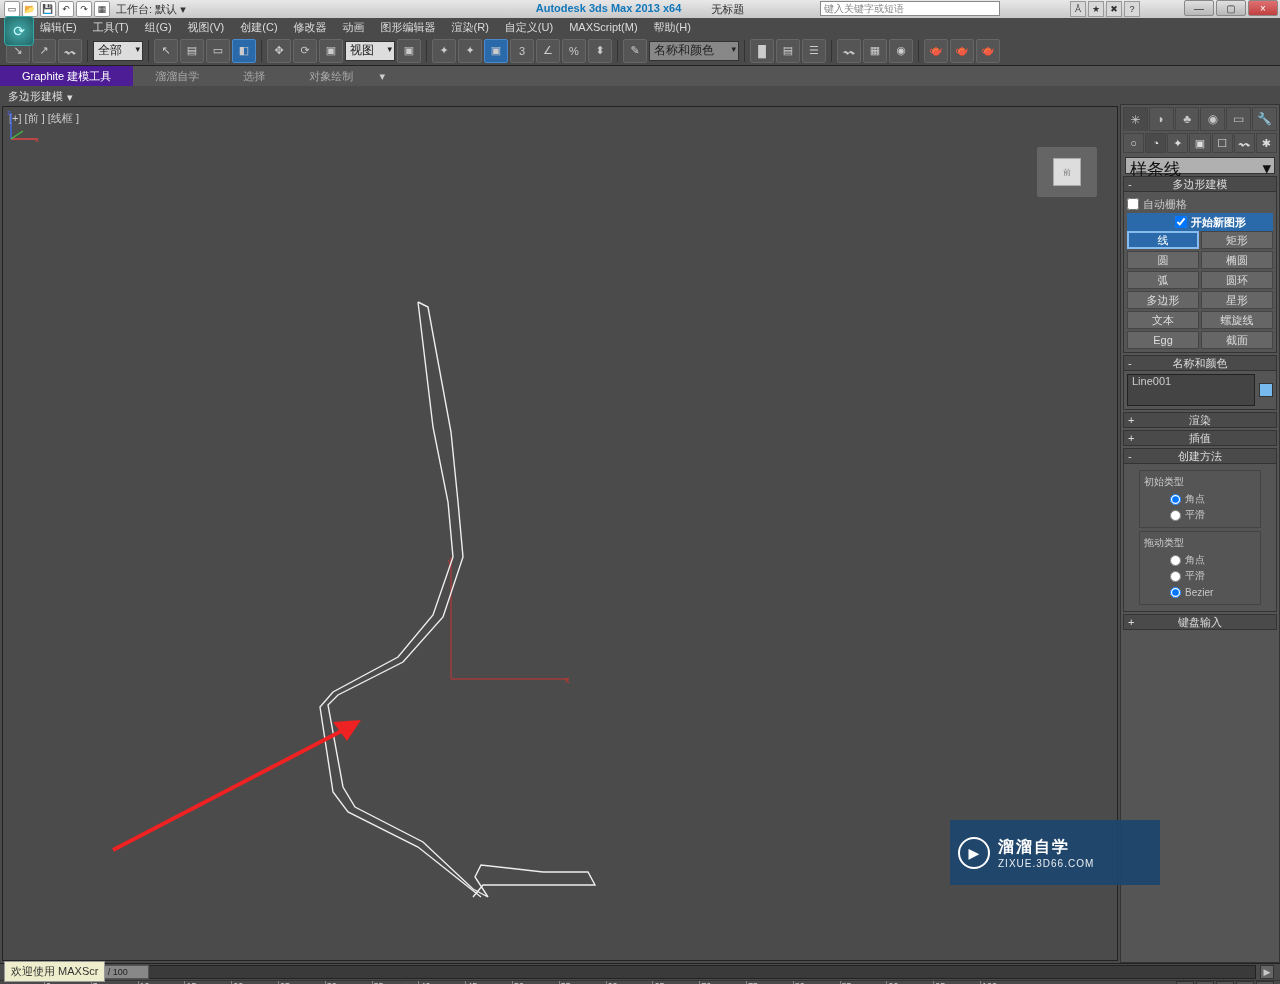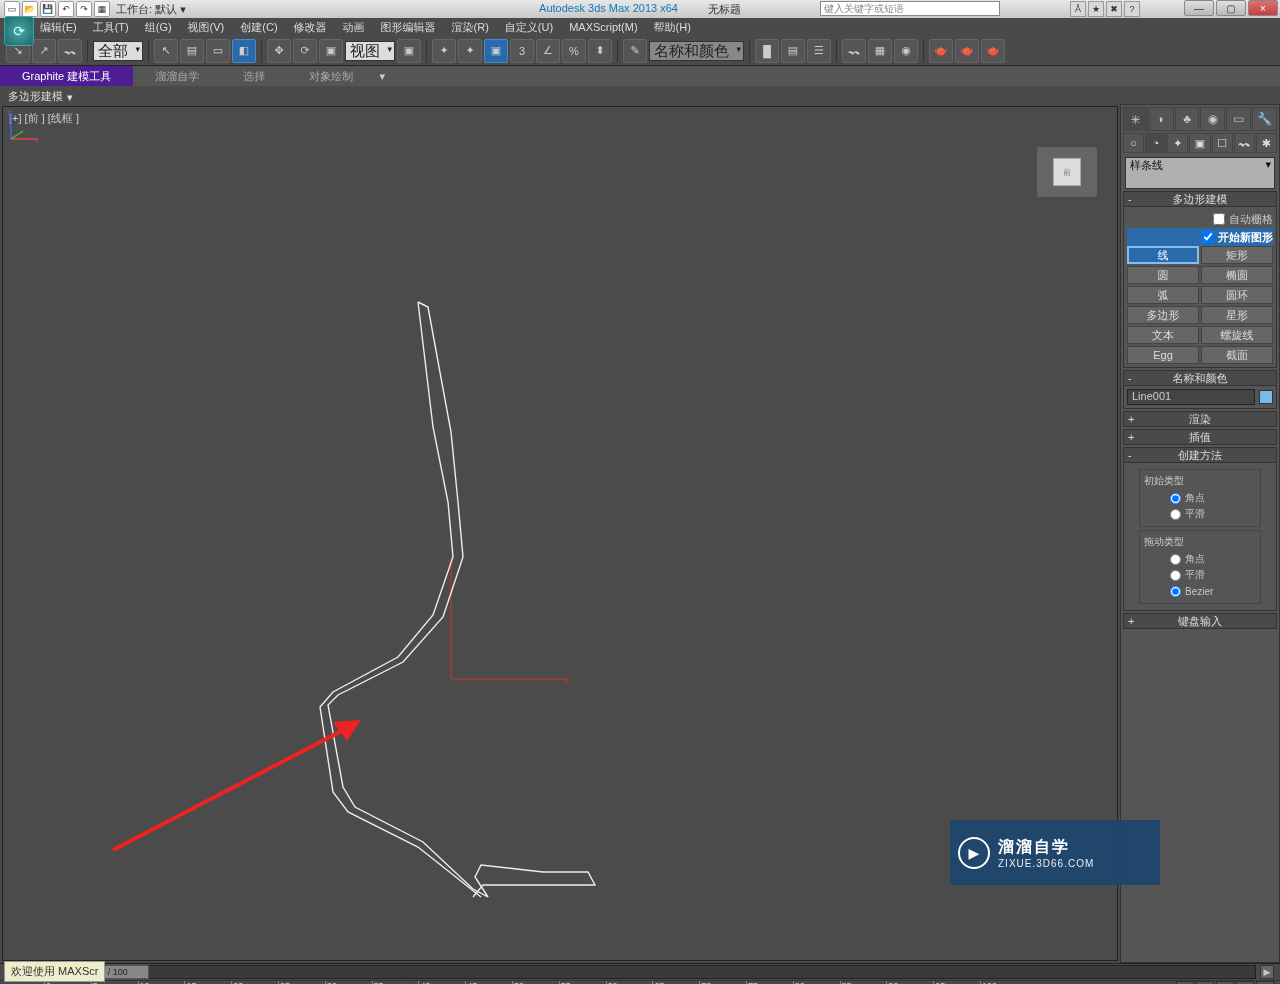--- a/index.html
+++ b/index.html
@@ -2,37 +2,37 @@
 <html><head>
 <meta charset="utf-8">
 <style>
 * { margin: 0; padding: 0; box-sizing: border-box; font-family: "Microsoft YaHei", Arial, sans-serif; }
 body { width: 1280px; height: 984px; background: #3a3a3a; overflow: hidden; font-size: 11px; color: #c8c8c8; }
 
 .titlebar { height: 18px; background: linear-gradient(#e8e8e8, #c8c8c8); display: flex; align-items: center; padding: 0 4px; color: #333; position: relative; }
 .titlebar .qat { display: flex; gap: 2px; }
 .titlebar .qat-btn { width: 16px; height: 16px; background: #fff; border: 1px solid #999; border-radius: 2px; display: flex; align-items: center; justify-content: center; font-size: 9px; }
 .titlebar .center { position: absolute; left: 50%; transform: translateX(-50%); display: flex; gap: 30px; font-size: 11px; }
-.titlebar .center .app { color: #1177bb; font-weight: normal; }
+.titlebar .center .app { color: #1177bb; font-weight: bold; }
 .titlebar .win-controls { position: absolute; right: 2px; top: 0; display: flex; }
 .titlebar .win-btn { width: 30px; height: 16px; background: linear-gradient(#e0e0e0, #b8b8b8); border: 1px solid #888; border-radius: 2px; margin-left: 2px; display: flex; align-items: center; justify-content: center; font-size: 10px; }
 .titlebar .win-btn.close { background: linear-gradient(#e07070, #c04040); color: #fff; }
 .titlebar .search-box { position: absolute; right: 280px; top: 1px; width: 180px; height: 15px; background: #fff; border: 1px solid #888; font-size: 10px; padding: 0 3px; color: #888; }
 .titlebar .right-tools { position: absolute; right: 140px; top: 1px; display: flex; gap: 2px; }
 .titlebar .right-tools .rt { width: 16px; height: 16px; border: 1px solid #999; background: #d8d8d8; font-size: 9px; display: flex; align-items: center; justify-content: center; }
 
 .menubar { height: 18px; background: #4a4a4a; display: flex; align-items: center; padding-left: 40px; gap: 16px; font-size: 11px; color: #ddd; position: relative; }
 .menubar .app-icon { position: absolute; left: 4px; top: -2px; width: 30px; height: 30px; background: radial-gradient(#4aa, #266); border-radius: 4px; display: flex; align-items: center; justify-content: center; color: #cff; font-size: 14px; border: 1px solid #3aa; z-index: 10; }
 .menubar span { cursor: pointer; }
 
 .toolbar { height: 30px; background: #4a4a4a; display: flex; align-items: center; padding: 0 6px; gap: 2px; border-bottom: 1px solid #222; }
 .toolbar .tb-btn { width: 24px; height: 24px; background: #555; border: 1px solid #666; border-radius: 2px; display: flex; align-items: center; justify-content: center; font-size: 11px; color: #ccc; }
 .toolbar .tb-btn.active { background: #2a6aaa; border-color: #4a8acc; }
 .toolbar .tb-sep { width: 1px; height: 22px; background: #333; margin: 0 3px; }
-.toolbar .tb-combo { height: 20px; background: #ddd; border: 1px solid #333; color: #222; padding: 0 14px 0 4px; font-size: 15px; position: relative; min-width: 50px; }
+.toolbar .tb-combo { height: 20px; background: #ddd; border: 1px solid #333; color: #222; padding: 0 14px 0 4px; font-size: 12px; position: relative; min-width: 50px; }
 .toolbar .tb-combo::after { content: "▾"; position: absolute; right: 2px; top: 2px; font-size: 9px; }
 .toolbar .tb-combo.dark { background: #888; }
 
 .ribbon-tabs { height: 20px; background: #555; display: flex; align-items: center; font-size: 11px; }
 .ribbon-tabs .rtab { padding: 0 22px; height: 20px; display: flex; align-items: center; color: #aaa; }
 .ribbon-tabs .rtab.active { background: #4c1d95; color: #fff; }
 .ribbon-tabs .rtab-dd { width: 14px; display: flex; align-items: center; justify-content: center; color: #ccc; }
 
 .ribbon-sub { height: 18px; background: #4a4a4a; padding-left: 8px; display: flex; align-items: flex-end; color: #ddd; font-size: 11px; }
 
@@ -46,36 +46,36 @@
 .viewport svg { position: absolute; left: 0; top: 0; width: 100%; height: 100%; }
 .gizmo { position: absolute; left: 10px; bottom: 10px; width: 40px; height: 40px; }
 
 .cmd-panel { width: 160px; background: #555; border: 1px solid #333; padding-top: 2px; }
 .cp-tabs { display: flex; height: 24px; gap: 1px; padding: 0 2px; }
 .cp-tab { flex: 1; background: #555; border: 1px solid #444; display: flex; align-items: center; justify-content: center; font-size: 12px; }
 .cp-tab.active { background: #4a4a4a; border-bottom: none; }
 .cp-subtabs { display: flex; height: 22px; gap: 1px; padding: 2px 2px 0; }
 .cp-subtab { flex: 1; background: #555; border: 1px solid #444; display: flex; align-items: center; justify-content: center; font-size: 11px; color: #ddd; }
 .cp-subtab.active { background: #4a4a4a; }
-.cp-combo { margin: 4px 4px 2px; height: 32px; background: #b0b0b0; color: #111; border: 1px solid #333; padding: 0 4px; font-size: 11px; position: relative; }
+.cp-combo { margin: 4px 4px 2px; height: 17px; background: #b0b0b0; color: #111; border: 1px solid #333; padding: 0 4px; font-size: 17px; position: relative; }
 .cp-combo::after { content: "▾"; position: absolute; right: 3px; top: 0; }
 
 .rollout { margin: 2px; }
 .rollout-head { height: 16px; background: #4a4a4a; border: 1px solid #333; color: #ddd; font-size: 11px; display: flex; align-items: center; justify-content: center; position: relative; }
 .rollout-head .sign { position: absolute; left: 4px; }
 .rollout-body { background: #555; border: 1px solid #333; border-top: none; padding: 3px; }
-.chk-row { display: flex; align-items: center; height: 18px; gap: 4px; justify-content: flex-end; }
+.chk-row { display: flex; align-items: center; height: 18px; gap: 4px; }
 .chk-row input[type=checkbox] { width: 12px; height: 12px; }
 .chk-row.hl { background: #2a6aaa; padding-left: 48px; }
 .chk-row.hl span { color: #fff; font-weight: bold; }
 .btn-grid { display: grid; grid-template-columns: 1fr 1fr; gap: 2px; }
 .btn-grid .gbtn { height: 18px; background: #666; border: 1px solid #444; display: flex; align-items: center; justify-content: center; font-size: 11px; color: #ddd; }
 .btn-grid .gbtn.active { background: #2a6aaa; border: 2px solid #88bbee; color: #fff; }
 .name-row { display: flex; gap: 4px; align-items: center; }
-.name-row .nm { flex: 1; height: 16px; background: #444; border: 1px solid #222; color: #ccc; padding: 0 4px; font-size: 11px; }
+.name-row .nm { flex: 1; height: 32px; background: #444; border: 1px solid #222; color: #ccc; padding: 0 4px; font-size: 11px; }
 .name-row .sw { width: 14px; height: 14px; background: #77bbee; border: 1px solid #333; }
 .group-box { border: 1px solid #444; padding: 4px 4px 4px 10px; margin: 3px 12px; }
 .group-title { font-size: 10px; color: #ccc; margin-bottom: 2px; margin-left: -6px; }
 .radio-row { display: flex; align-items: center; gap: 4px; height: 16px; font-size: 10px; margin-left: 20px; }
 .radio-row input { width: 11px; height: 11px; }
 
 .bottom-bars { height: 59px; background: #4a4a4a; border-top: 1px solid #222; }
 .time-slider { height: 16px; display: flex; align-items: center; background: #4a4a4a; padding: 0 6px; }
 .ts-arrow { width: 14px; height: 14px; background: #666; border: 1px solid #333; display: flex; align-items: center; justify-content: center; font-size: 9px; }
 .ts-track { flex: 1; height: 14px; background: #3a3a3a; border: 1px solid #222; margin: 0 4px; position: relative; }

